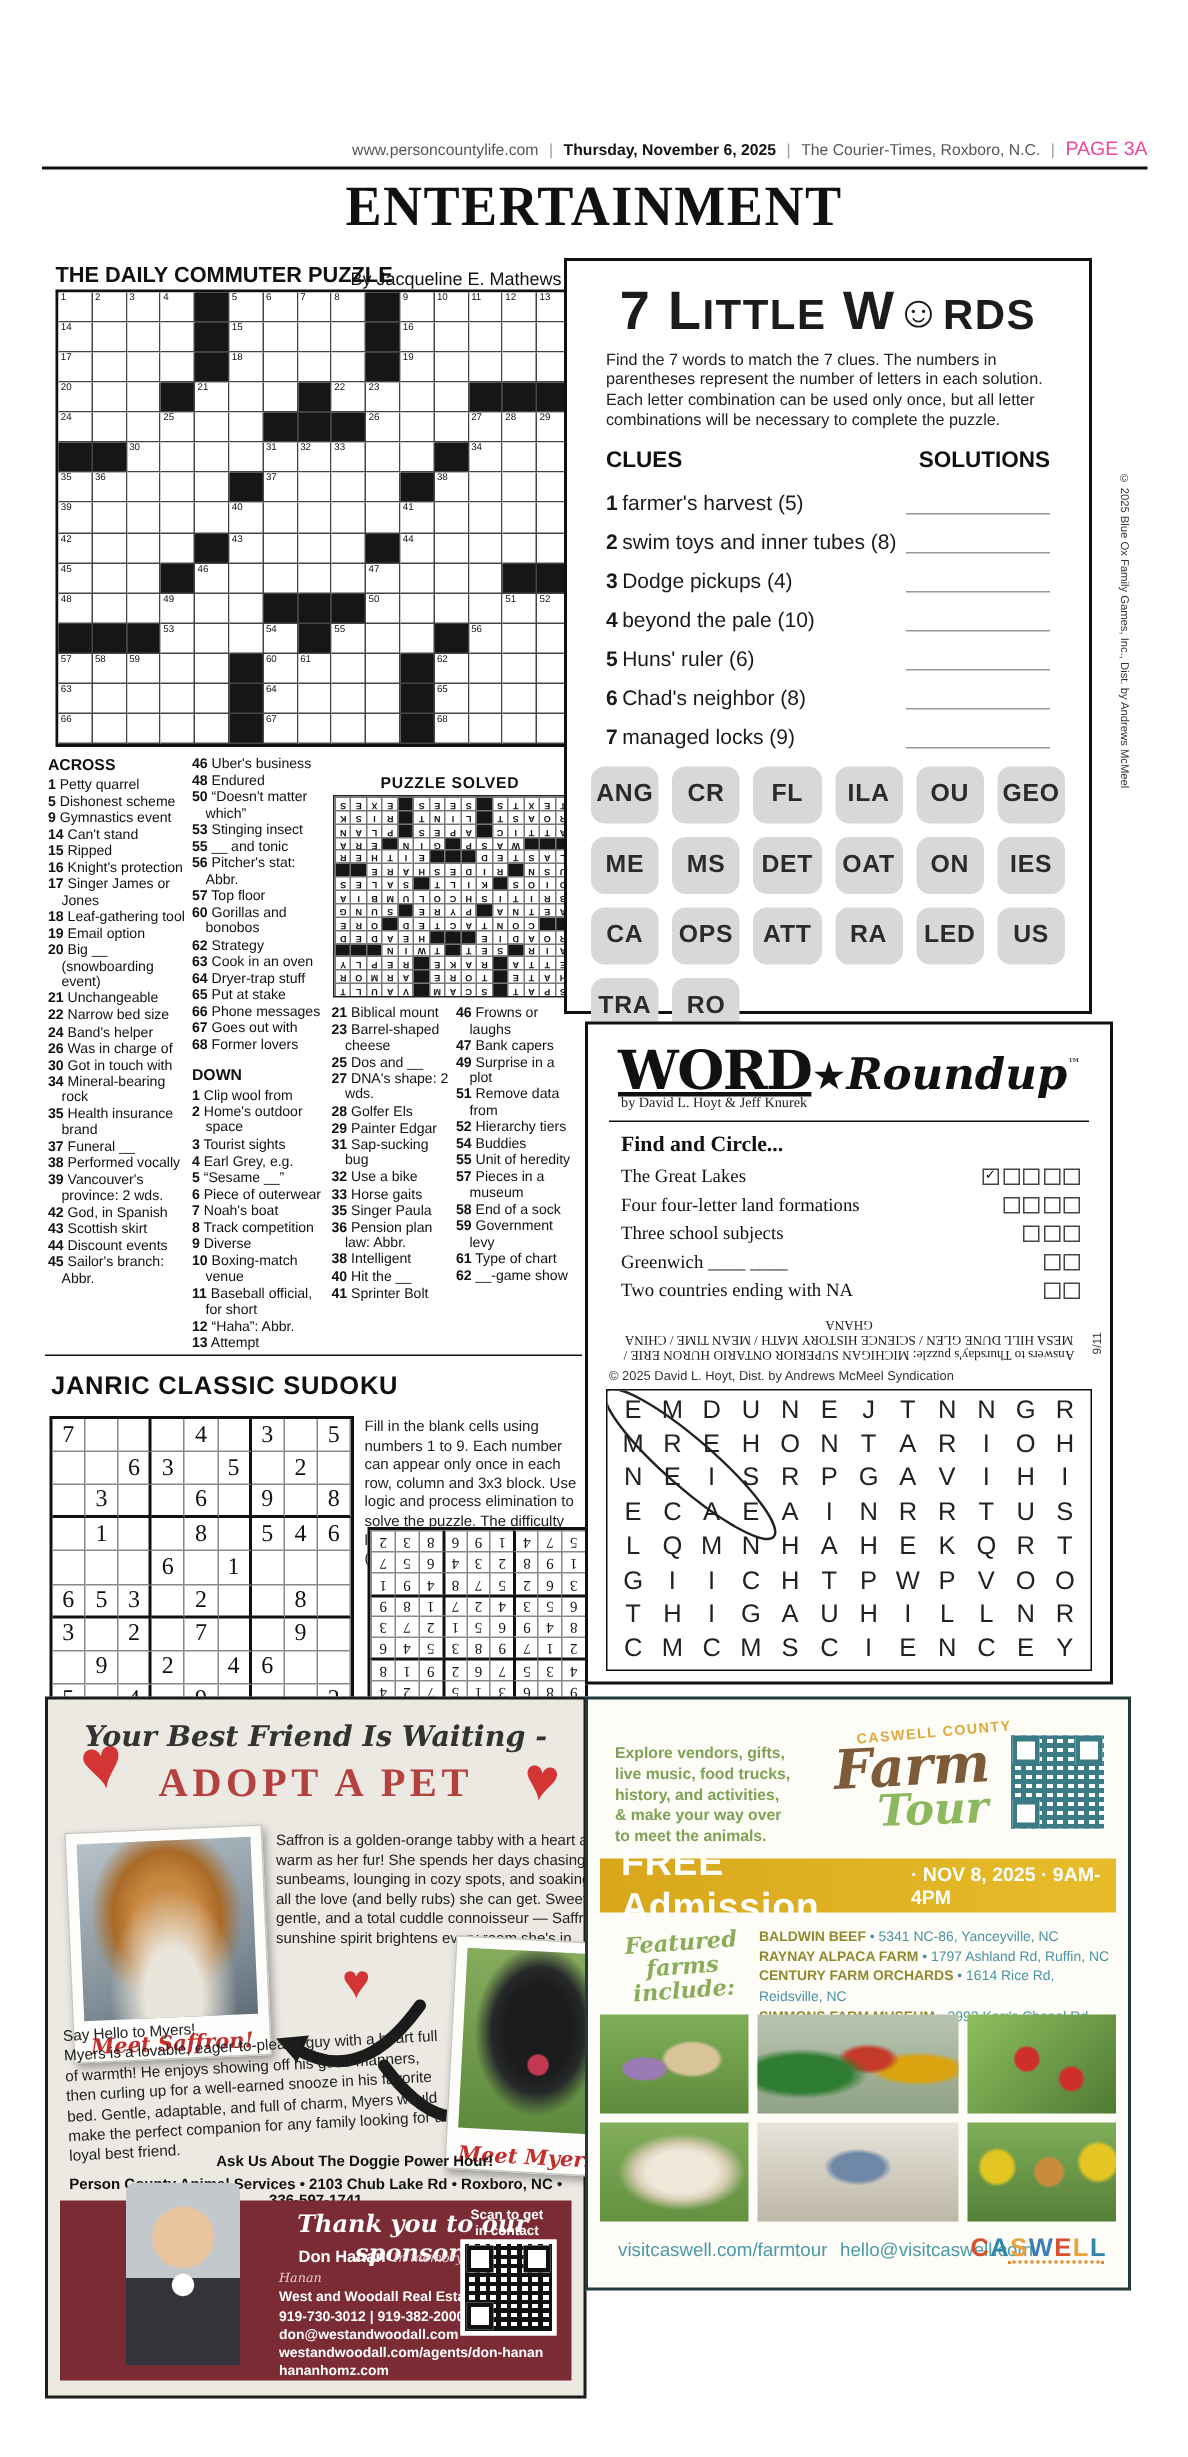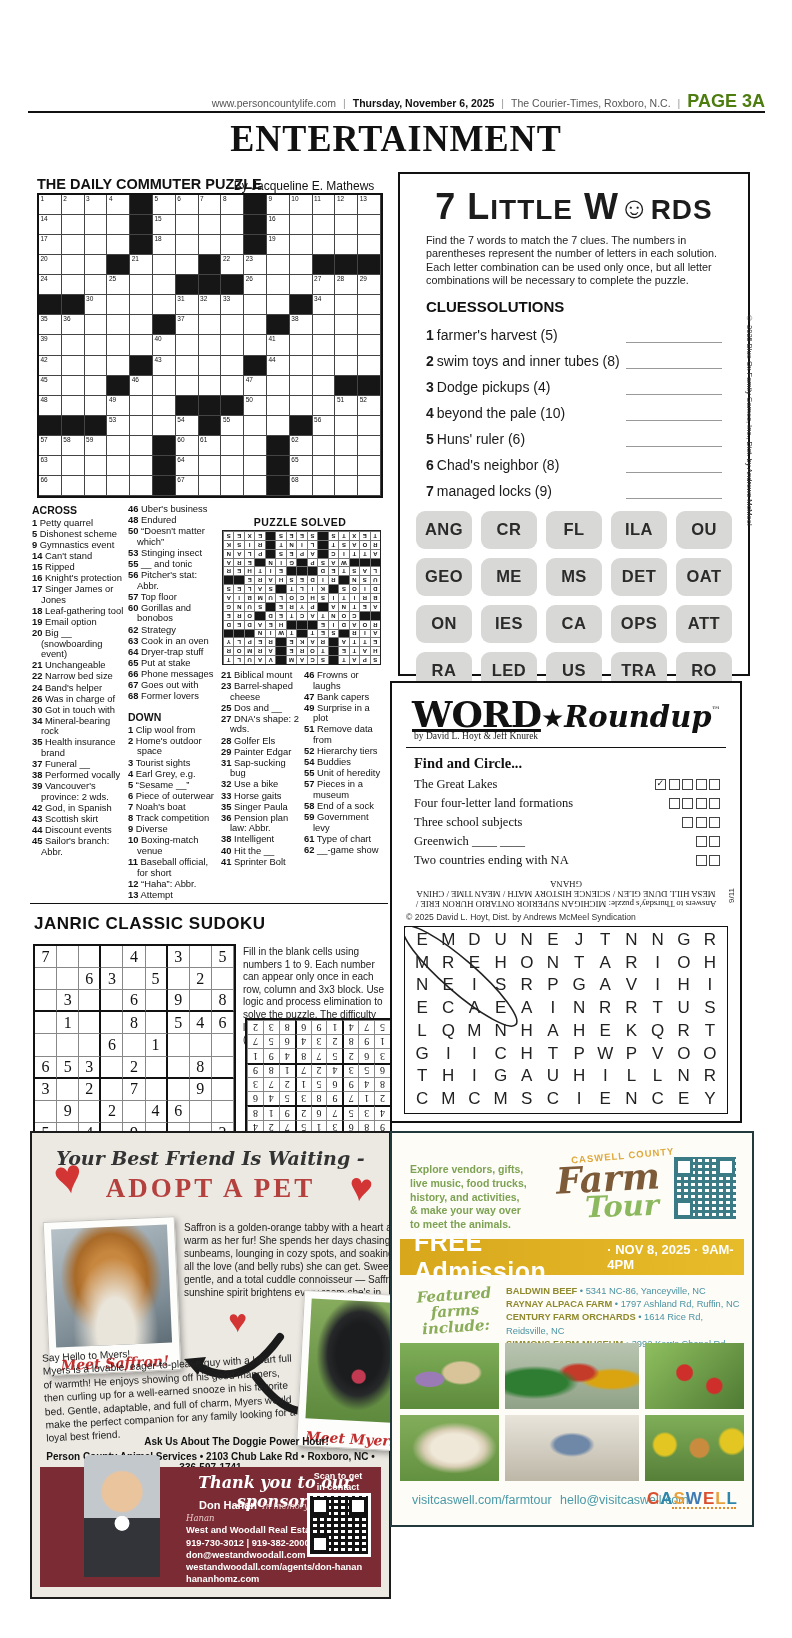--- a/index.html
+++ b/index.html
@@ -2,21 +2,21 @@
 <html><head>
 <meta charset="utf-8">
 <style>
   html,body{margin:0;padding:0;background:#e9e9e9;}
   #page{position:relative;width:792px;height:1638px;background:#ffffff;font-family:"Liberation Sans",sans-serif;color:#111;overflow:hidden;}
   .abs{position:absolute;}
 
   
   .mast{top:91px;right:27px;font-size:10.5px;color:#555;}
   .mast b{color:#111;}
-  .mast .pg{font-size:18px;font-weight:bold;color:#4d7c0f;}
+  .mast .pg{font-size:13px;font-weight:normal;color:#ec4899;}
   .mast .sep{margin:0 7px;color:#999;}
   .rule1{top:111px;left:28px;width:737px;border-top:2px solid #111;}
   .section-title{top:116px;left:0;width:100%;text-align:center;font-family:"Liberation Serif",serif;font-weight:bold;font-size:38px;letter-spacing:1px;transform:scaleX(.95);}
 
   
   .xw-title{top:176px;left:37px;font-size:14.5px;font-weight:bold;}
   .xw-byline{top:179px;left:230px;width:148px;text-align:center;font-size:12px;}
   #xword-grid{top:193px;left:37px;width:342px;height:301px;display:grid;grid-template-columns:repeat(15,1fr);grid-template-rows:repeat(15,1fr);border:2px solid #111;background:#fff;}
   .xc{position:relative;border-right:1px solid #444;border-bottom:1px solid #444;background:#fff;}
   .xb{background:#161616;}
@@ -40,33 +40,33 @@
   #su-p{top:944px;left:33px;width:199px;height:199px;display:grid;grid-template-columns:repeat(9,1fr);grid-template-rows:repeat(9,1fr);border:2.5px solid #111;background:#fff;}
   .suc{border-right:1px solid #888;border-bottom:1px solid #888;display:flex;align-items:center;justify-content:center;font-family:"Liberation Serif",serif;font-size:16px;color:#111;}
   .tr{border-right:2px solid #111 !important;}
   .tb{border-bottom:2px solid #111 !important;}
   .su-instr{top:946px;left:243px;width:147px;font-size:10px;line-height:12.6px;color:#222;}
   #su-s{top:1018px;left:245px;width:143px;height:128px;display:grid;grid-template-columns:repeat(9,1fr);grid-template-rows:repeat(9,1fr);border:2px solid #111;transform:rotate(180deg);background:#fff;}
   #su-s .suc{font-size:10px;}
   .su-rating{top:1148px;left:33px;font-size:10.5px;font-weight:bold;}
 
   
-  #slw-box{top:172px;left:398px;width:348px;height:500px;border:2px solid #111;background:#fff;}
+  #slw-box{top:172px;left:376px;width:348px;height:500px;border:2px solid #111;background:#fff;}
   .slw-title{margin-top:12px;text-align:center;font-weight:bold;letter-spacing:1px;color:#1c1c1c;}
   .slw-title .big{font-size:36px;}
   .slw-title .sm{font-size:28px;}
   .slw-title .face{font-size:30px;vertical-align:1px;}
   .slw-instr{margin:6px 26px 0;font-size:10.8px;line-height:13.4px;color:#222;}
-  .slw-heads{display:flex;margin:10px 26px 2px;font-size:15px;font-weight:bold;}
+  .slw-heads{display:flex;justify-content:space-between;margin:10px 26px 2px;font-size:15px;font-weight:bold;}
   #slw-clues{margin:2px 26px 0;}
   .slw-row{display:flex;align-items:flex-end;height:26px;}
   .slw-clue{font-size:14px;color:#1a1a1a;white-space:nowrap;}
   .slw-clue b{margin-right:3px;}
   .slw-line{flex:1;margin-left:10px;border-bottom:1.5px solid #999;min-width:60px;max-width:96px;margin-left:auto;}
-  #slw-tiles{margin:12px 16px 0;display:grid;grid-template-columns:repeat(5,1fr);gap:9px;}
+  #slw-tiles{margin:12px 16px 0;display:grid;grid-template-columns:repeat(6,1fr);gap:9px;}
   .tile{height:38px;border-radius:9px;background:#d8d8d6;display:flex;align-items:center;justify-content:center;font-size:16.5px;font-weight:bold;color:#2b2b2b;letter-spacing:.5px;}
   .slw-ans{margin-top:7px;text-align:center;font-size:8.6px;line-height:10px;color:#222;transform:rotate(180deg);}
   .vert-copy{top:185px;left:740px;width:14px;height:470px;font-size:7.5px;color:#333;writing-mode:vertical-rl;text-align:center;}
 
   
   #ru-box{top:681px;left:390px;width:348px;height:438px;border:2px solid #111;background:#fff;}
   .ru-logo{margin:10px 0 0 20px;font-family:"DejaVu Serif",serif;color:#111;}
   .ru-word{font-size:36px;font-weight:bold;letter-spacing:-1px;text-decoration:underline;}
   .ru-star{font-size:26px;}
   .ru-script{font-size:29px;font-weight:bold;font-style:italic;}

